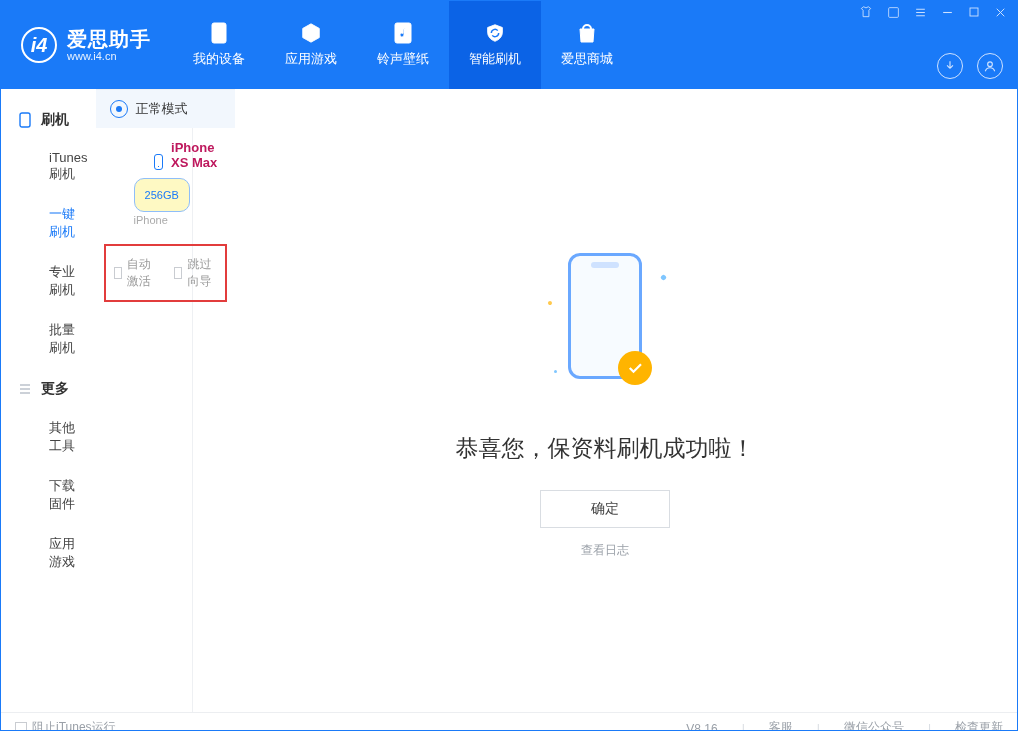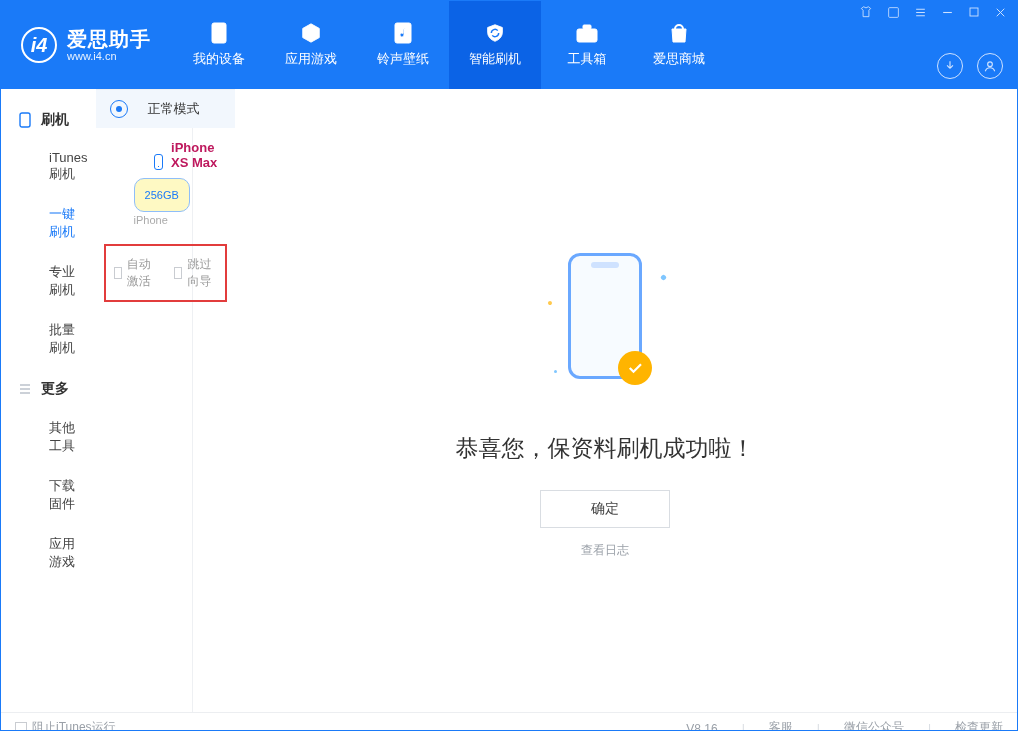--- a/index.html
+++ b/index.html
@@ -56,21 +56,21 @@
   color: #333; font-size: 14px; font-weight: 600;
 }
 .side-group-header .ghicon { width:14px; display:inline-flex; }
 .side-item {
   padding: 11px 8px 11px 48px; font-size: 13px; color: #444; cursor: pointer;
 }
 .side-item.active { color: #1a7af8; }
 
 .device-panel { border-top: 1px solid #eef0f3; }
 .mode-box {
-  background: #f2f7fd; padding: 10px 14px; display:flex; align-items:center; gap:20px;
+  background: #f2f7fd; padding: 10px 14px; display:flex; align-items:center; gap:8px;
   font-size: 13px; color:#333;
 }
 .mode-dot {
   width:18px;height:18px;border:1.5px solid #1a7af8;border-radius:50%;
   display:inline-flex;align-items:center;justify-content:center;
 }
 .mode-dot::after{content:"";width:6px;height:6px;background:#1a7af8;border-radius:50%;}
 .device-box { padding: 12px 14px 10px 14px; font-size:13px; }
 .device-box .row1{display:flex;align-items:flex-end;gap:8px;font-weight:600;color:#be185d;margin-left:44px;}
 .dev-icon{width:16px;height:16px;border:1.4px solid #1a7af8;border-radius:3px;display:inline-block;position:relative;}
@@ -163,29 +163,20 @@
       <span>铃声壁纸</span>
     </div>
     <div class="nav-item active">
       <span class="nav-icon">
         <svg width="22" height="22" viewBox="0 0 24 24">
             <path d="M12 3 4 6v5c0 5 3.4 8.4 8 10 4.6-1.6 8-5 8-10V6z" fill="#fff"></path>
             <path d="M8 12a4 4 0 0 1 7-2.6M16 12a4 4 0 0 1-7 2.6" stroke="#1a7af8" stroke-width="1.6" fill="none"></path>
           </svg>
       </span>
       <span>智能刷机</span>
-    </div>
-    <div class="nav-item">
-      <span class="nav-icon">
-        <svg width="22" height="20" viewBox="0 0 22 20">
-            <rect x="1" y="6" width="20" height="13" rx="2" fill="#fff"></rect>
-            <rect x="7" y="2" width="8" height="4" rx="1" fill="#fff"></rect>
-          </svg>
-      </span>
-      <span>工具箱</span>
     </div>
     <div class="nav-item">
       <span class="nav-icon">
         <svg width="20" height="22" viewBox="0 0 20 22">
             <path d="M3 7h14l-1 13H4z" fill="#fff"></path>
             <path d="M6 7a4 4 0 0 1 8 0" stroke="#fff" stroke-width="2" fill="none"></path>
           </svg>
       </span>
       <span>爱思商城</span>
     </div>

